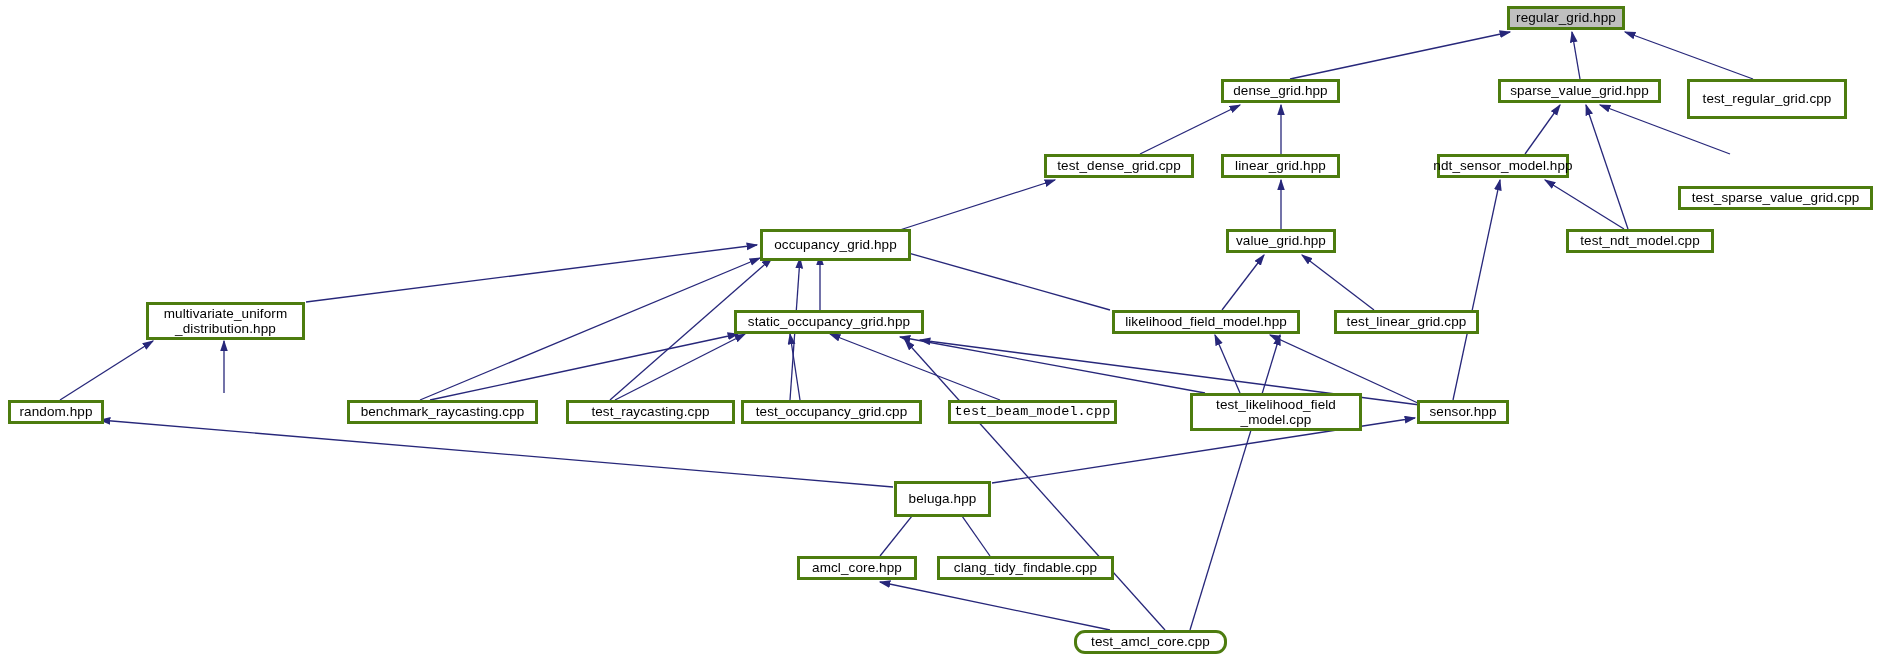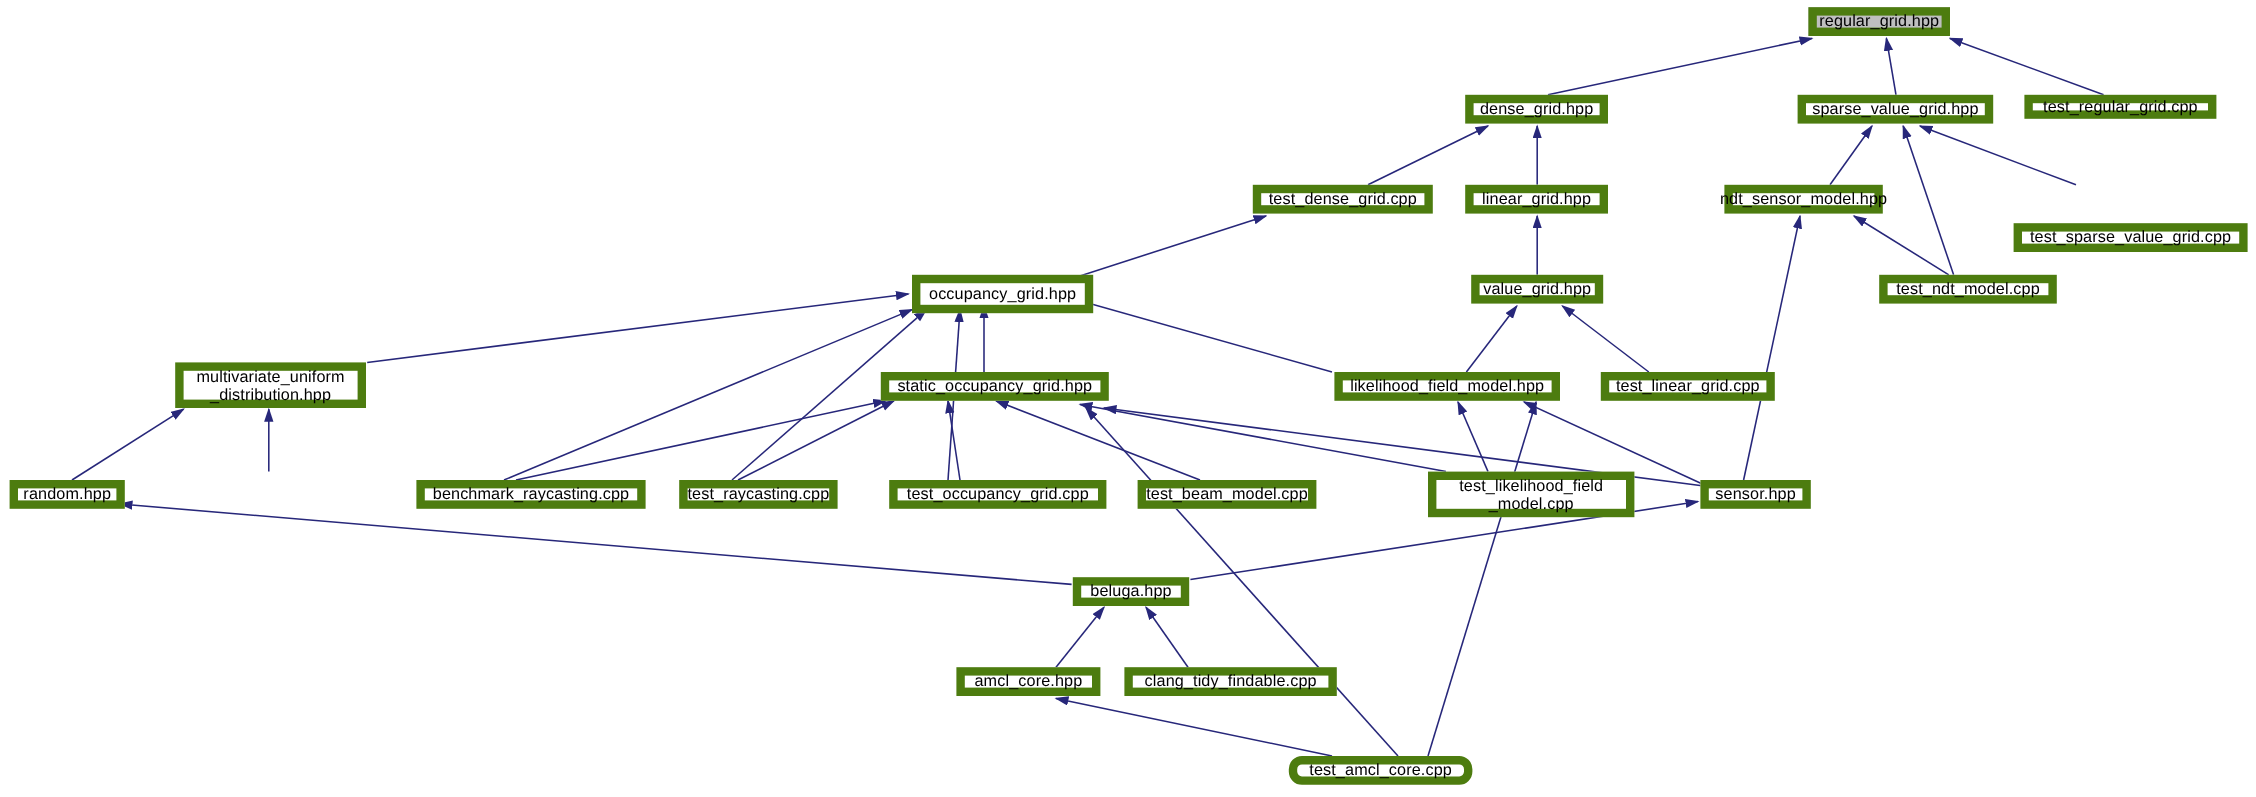--- a/index.html
+++ b/index.html
@@ -19,21 +19,21 @@
     position: absolute;
     left: 0;
     top: 0;
     width: 1880px;
     height: 664px;
     pointer-events: none;
   }
   .node {
     position: absolute;
     box-sizing: border-box;
-    border: 7px solid #4d7c0f;
+    border: 3px solid #4d7c0f;
     background: #ffffff;
     color: #000000;
     font-size: 13.5px;
     line-height: 1.12;
     text-align: center;
     display: flex;
     align-items: center;
     justify-content: center;
     white-space: pre;
     letter-spacing: 0.1px;
@@ -105,39 +105,39 @@
       <path d="M880,556 L920,506"></path>
       <path d="M990,556 L955,506"></path>
 
       <path d="M1110,630 L880,582"></path>
     </g>
   </svg>
 
   <div class="node root" style="left:1507px;top:6px;width:118px;height:24px;">regular_grid.hpp</div>
   <div class="node" style="left:1221px;top:79px;width:119px;height:24px;">dense_grid.hpp</div>
   <div class="node" style="left:1498px;top:79px;width:163px;height:24px;">sparse_value_grid.hpp</div>
-  <div class="node" style="left:1687px;top:79px;width:160px;height:20px;">test_regular_grid.cpp</div>
+  <div class="node" style="left:1687px;top:79px;width:160px;height:40px;">test_regular_grid.cpp</div>
   <div class="node" style="left:1044px;top:154px;width:150px;height:24px;text-align:right;">test_dense_grid.cpp</div>
   <div class="node" style="left:1221px;top:154px;width:119px;height:24px;">linear_grid.hpp</div>
   <div class="node" style="left:1437px;top:154px;width:132px;height:24px;">ndt_sensor_model.hpp</div>
   <div class="node" style="left:1678px;top:154px;width:195px;height:24px;margin-top:32px;">test_sparse_value_grid.cpp</div>
   <div class="node" style="left:760px;top:229px;width:151px;height:32px;">occupancy_grid.hpp</div>
   <div class="node" style="left:1226px;top:229px;width:110px;height:24px;">value_grid.hpp</div>
   <div class="node" style="left:1566px;top:229px;width:148px;height:24px;">test_ndt_model.cpp</div>
   <div class="node" style="left:146px;top:302px;width:159px;height:38px;">multivariate_uniform
 _distribution.hpp</div>
   <div class="node" style="left:734px;top:310px;width:190px;height:24px;">static_occupancy_grid.hpp</div>
   <div class="node" style="left:1112px;top:310px;width:188px;height:24px;">likelihood_field_model.hpp</div>
   <div class="node" style="left:1334px;top:310px;width:145px;height:24px;">test_linear_grid.cpp</div>
   <div class="node" style="left:8px;top:400px;width:96px;height:24px;">random.hpp</div>
   <div class="node" style="left:347px;top:400px;width:191px;height:24px;">benchmark_raycasting.cpp</div>
-  <div class="node" style="left:566px;top:400px;width:132px;height:24px;">test_raycasting.cpp</div>
+  <div class="node" style="left:566px;top:400px;width:169px;height:24px;">test_raycasting.cpp</div>
   <div class="node" style="left:741px;top:400px;width:181px;height:24px;">test_occupancy_grid.cpp</div>
-  <div class="node" style="left:948px;top:400px;width:149px;height:24px;">test_beam_model.cpp</div>
+  <div class="node" style="left:948px;top:400px;width:169px;height:24px;font-family:Liberation Mono, monospace;">test_beam_model.cpp</div>
   <div class="node" style="left:1190px;top:393px;width:172px;height:38px;">test_likelihood_field
 _model.cpp</div>
   <div class="node" style="left:1417px;top:400px;width:92px;height:24px;">sensor.hpp</div>
-  <div class="node" style="left:894px;top:481px;width:97px;height:24px;">beluga.hpp</div>
+  <div class="node" style="left:894px;top:481px;width:97px;height:36px;">beluga.hpp</div>
   <div class="node" style="left:797px;top:556px;width:120px;height:24px;">amcl_core.hpp</div>
   <div class="node" style="left:937px;top:556px;width:177px;height:24px;">clang_tidy_findable.cpp</div>
   <div class="node" style="left:1074px;top:630px;width:153px;height:24px;border-radius:11px;">test_amcl_core.cpp</div>
 
 </div>
 
 </body></html>

